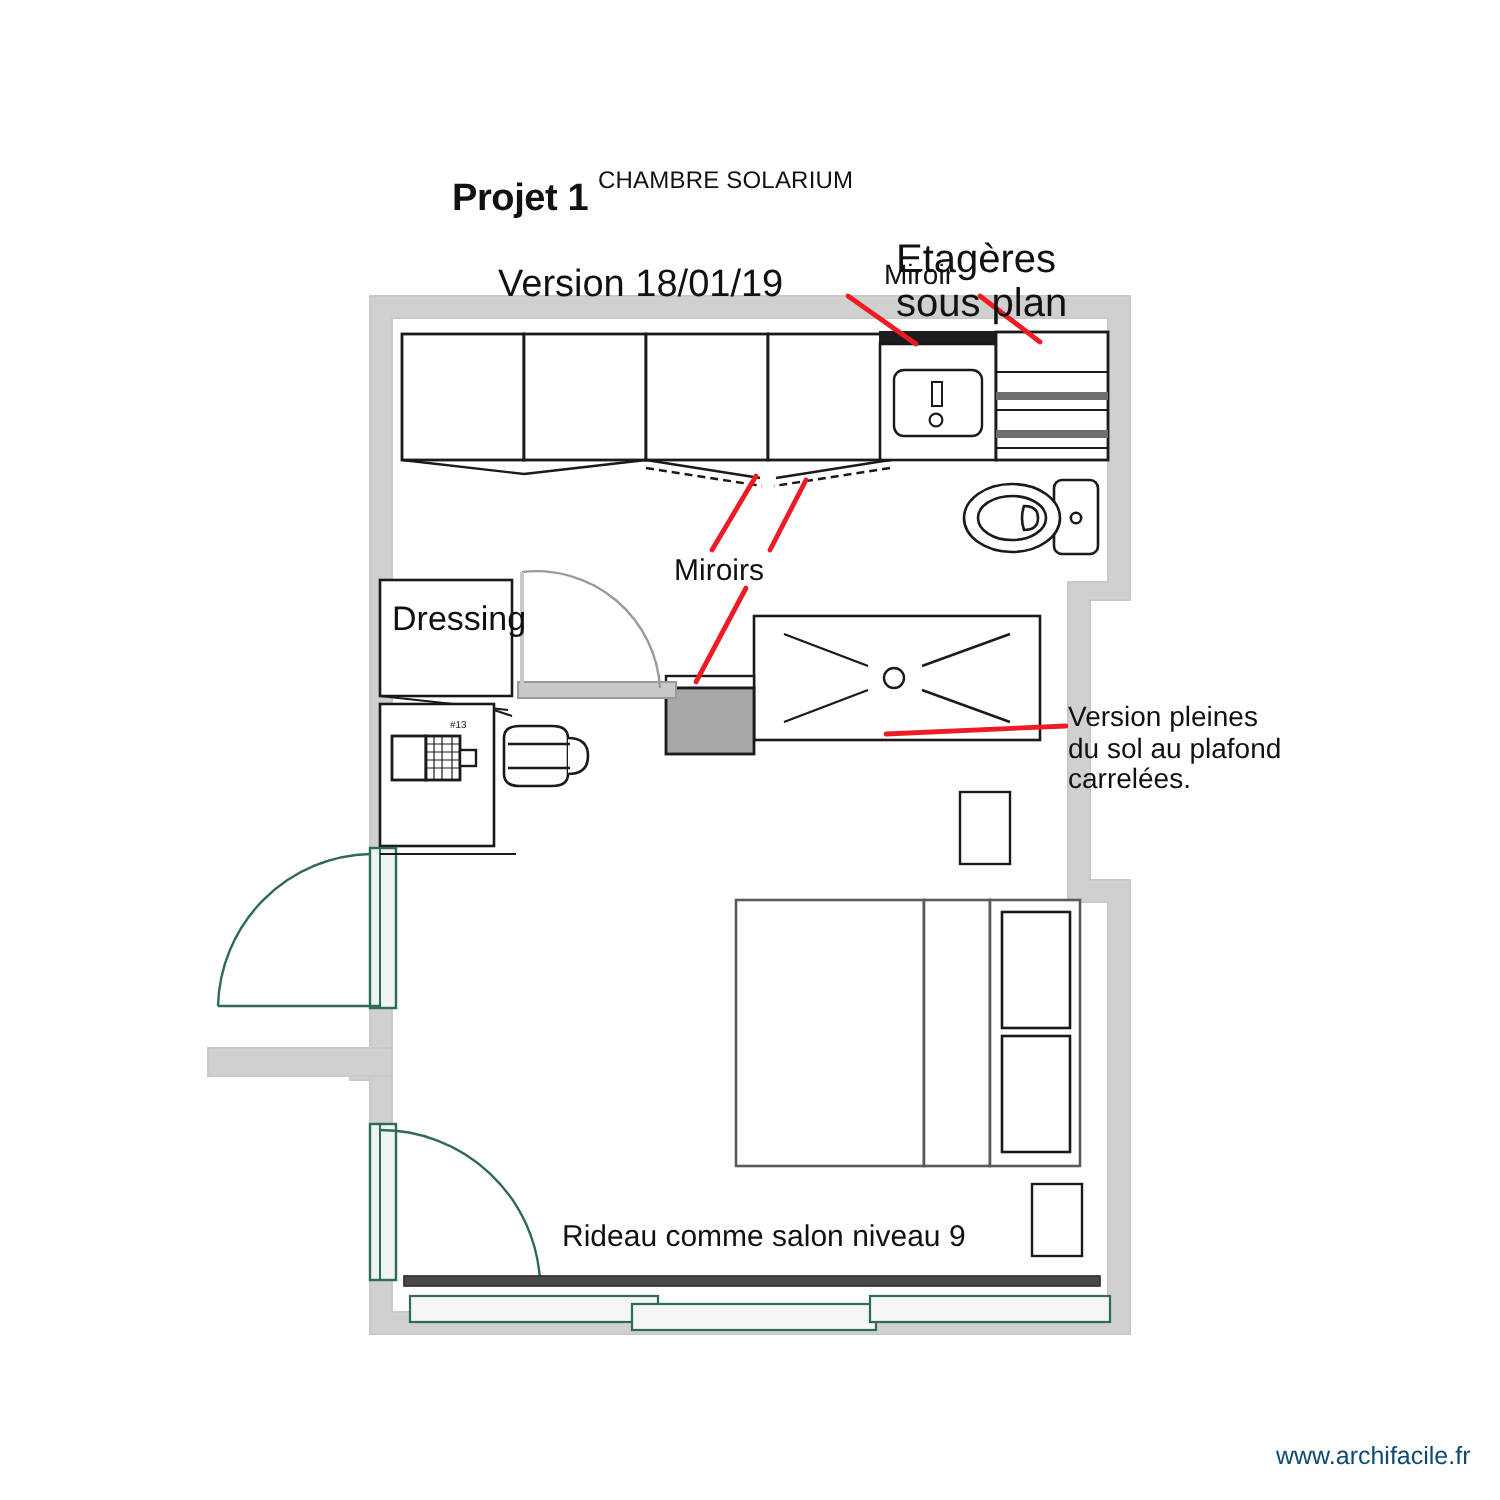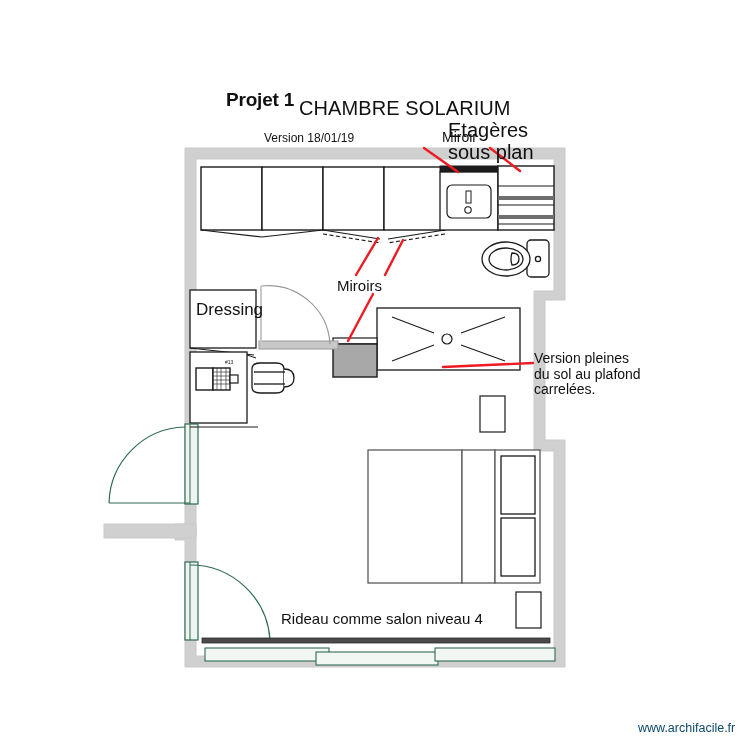--- a/index.html
+++ b/index.html
@@ -26,27 +26,27 @@
     white-space: pre;
     line-height: 1.12;
   }
   #title-project {
     left: 226px; top: 89px;
     font-size: 19px;
     font-weight: 600;
     letter-spacing: -0.2px;
   }
   #title-room {
-    left: 299px; top: 97px;
-    font-size: 20px;
+    left: 299px; top: 84px;
+    font-size: 12px;
     letter-spacing: 0.1px;
   }
   #version-label {
-    left: 264px; top: 132px;
-    font-size: 12px;
+    left: 249px; top: 132px;
+    font-size: 19px;
   }
   #label-miroir {
     left: 394px; top: 130px;
     font-size: 14px;
     margin-left: 48px;
   }
   #label-etageres {
     left: 448px; top: 119px;
     font-size: 20px;
   }
@@ -254,19 +254,19 @@
   <div class="txt" id="title-room">CHAMBRE SOLARIUM</div>
   <div class="txt" id="version-label">Version 18/01/19</div>
 
   <div class="txt" id="label-miroir">Miroir</div>
   <div class="txt" id="label-etageres">Etagères
 sous plan</div>
   <div class="txt" id="label-miroirs">Miroirs</div>
   <div class="txt" id="label-cloisons">Version pleines
 du sol au plafond
 carrelées.</div>
-  <div class="txt" id="label-rideau">Rideau comme salon niveau 4</div>
+  <div class="txt" id="label-rideau">Rideau comme salon niveau 9</div>
 
   <div class="txt" style="left:196px; top:300px; font-size:17px;">Dressing</div>
 
   <div class="txt" id="watermark">www.archifacile.fr</div>
 
 </div>
 
 </body></html>

